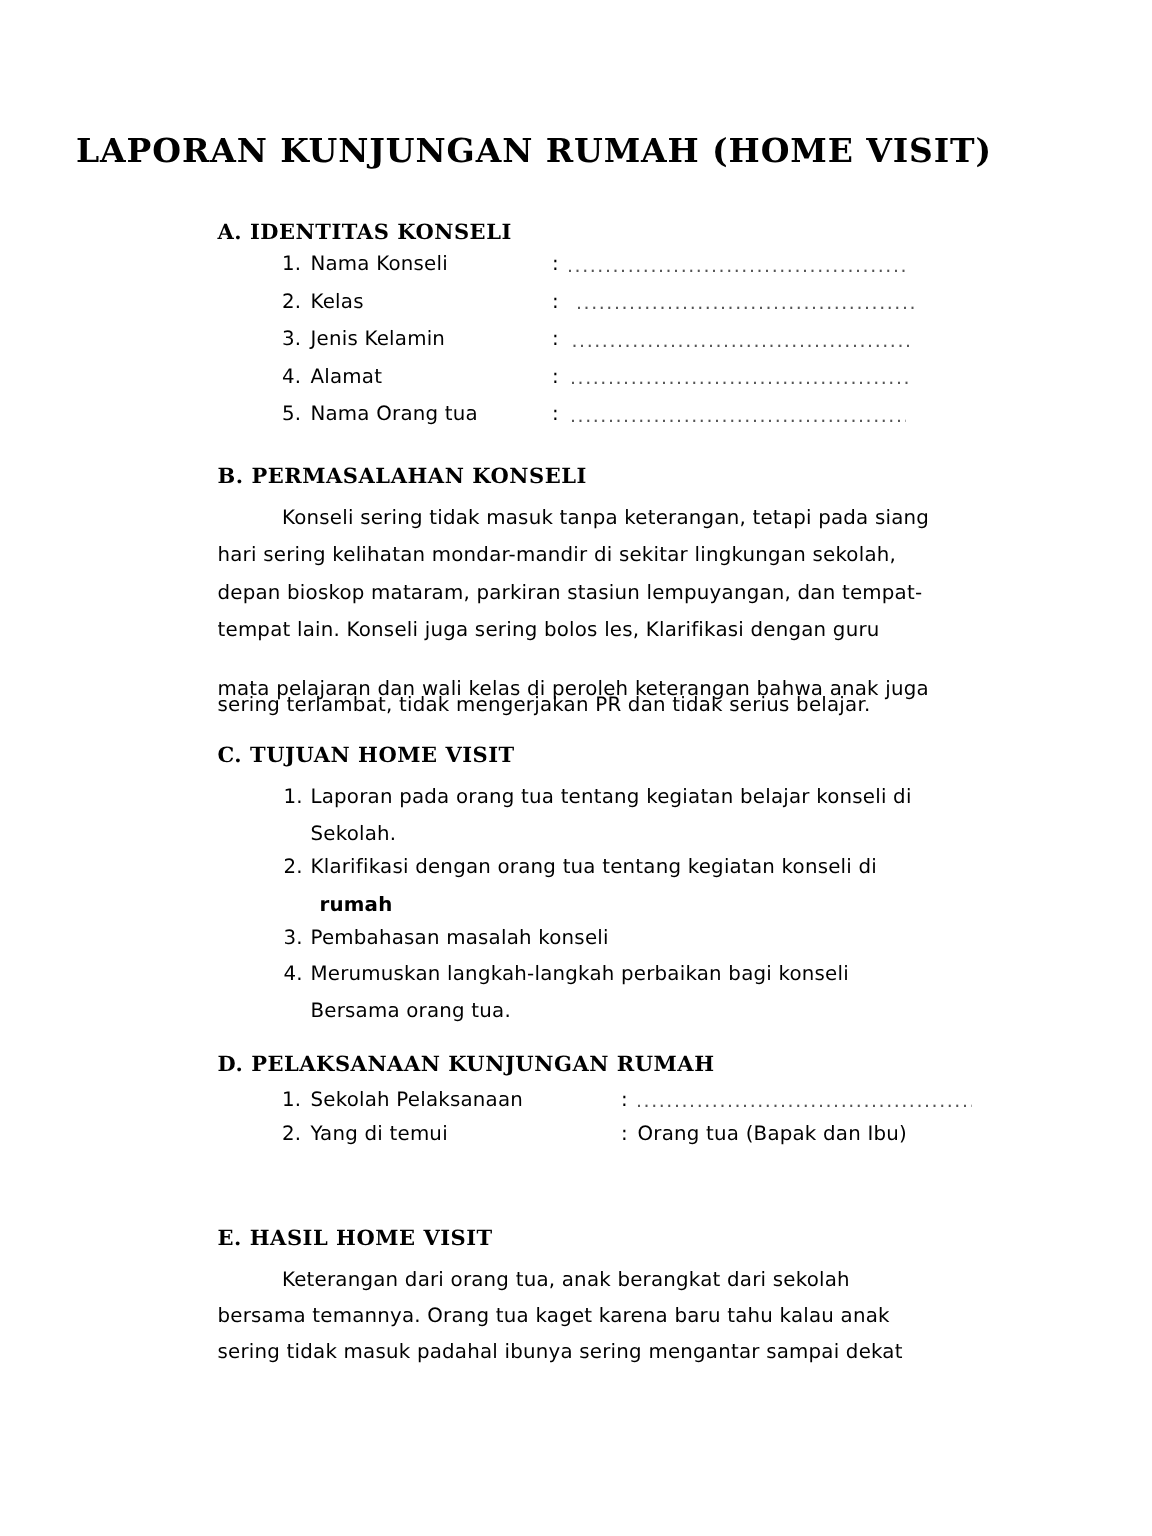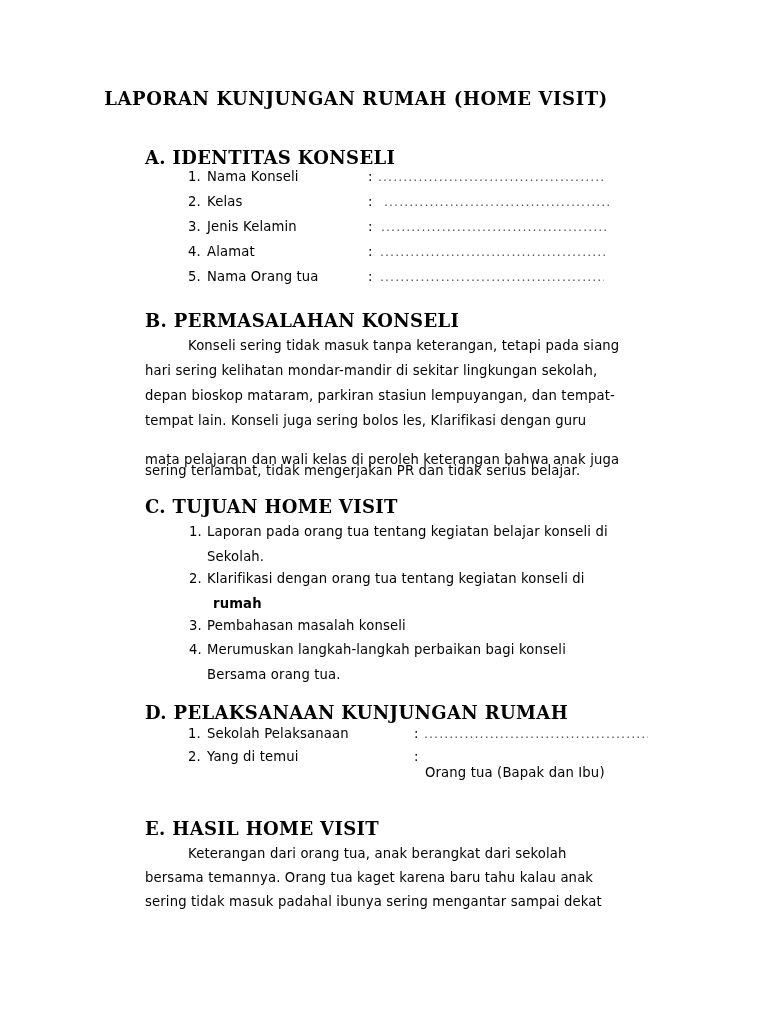--- a/index.html
+++ b/index.html
@@ -23,32 +23,32 @@
 
   
   .doc-title {
     position: absolute;
     left: 0;
     top: 88px;
     width: 712px;
     text-align: center;
     font-family: "DejaVu Serif", serif;
     font-weight: bold;
-    font-size: 18px;
+    font-size: 22px;
     letter-spacing: 0.6px;
     white-space: nowrap;
   }
 
   
   .section-heading {
     position: absolute;
     left: 145px;
     font-family: "DejaVu Serif", serif;
     font-weight: bold;
-    font-size: 18px;
+    font-size: 14px;
     letter-spacing: 0.35px;
     white-space: nowrap;
   }
 
   
   .body-line {
     position: absolute;
     left: 145px;
     font-size: 13.2px;
     line-height: 25px;
@@ -87,21 +87,21 @@
     position: absolute;
     top: 0;
     overflow: hidden;
     white-space: nowrap;
     color: #555;
     letter-spacing: 1.05px;
     font-size: 12.6px;
   }
   .field-value {
     position: absolute;
-    top: 16px;
+    top: 0;
     white-space: nowrap;
   }
 
   
   .list-item {
     position: absolute;
     font-size: 13.2px;
     letter-spacing: 0.15px;
     line-height: 25px;
   }

